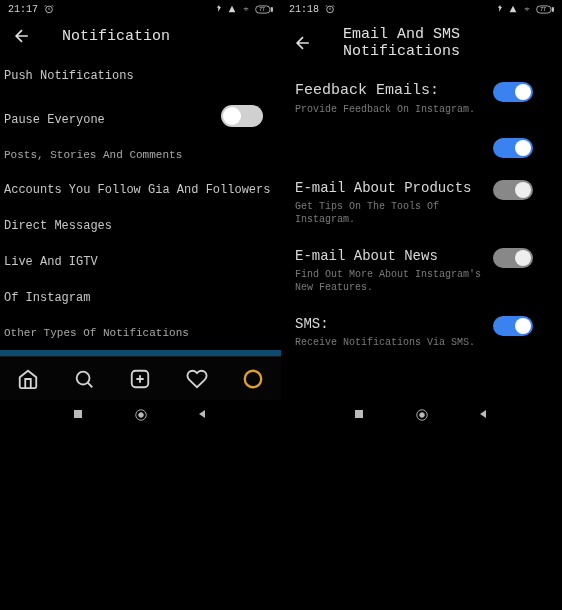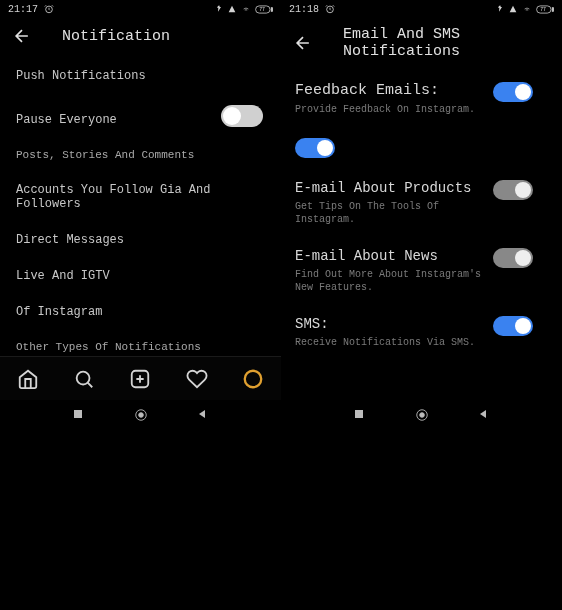--- a/index.html
+++ b/index.html
@@ -60,21 +60,21 @@
     }
     
     
     .content {
       flex: 1;
       overflow: hidden;
     }
     
     
     .menu-item {
-      padding: 11px 16px;
+      padding: 11px 4px;
       font-size: 12px;
       color: #c8c8c8;
       cursor: pointer;
     }
     .menu-item.toggle-row {
       display: flex;
       align-items: flex-end;
       justify-content: space-between;
       padding-right: 18px;
     }
@@ -83,21 +83,21 @@
     }
     .menu-item.small {
       font-size: 11px;
       color: #a8a8a8;
     }
     
     
     .setting-row {
       display: flex;
       align-items: flex-start;
-      justify-content: flex-start;
+      justify-content: flex-end;
       padding: 10px 29px 12px 14px;
       gap: 10px;
     }
     .setting-text { flex: 1; }
     .setting-title {
       color: #d8d8d8;
       font-size: 14px;
       font-weight: 400;
     }
     .setting-title.lg { font-size: 15px; }

